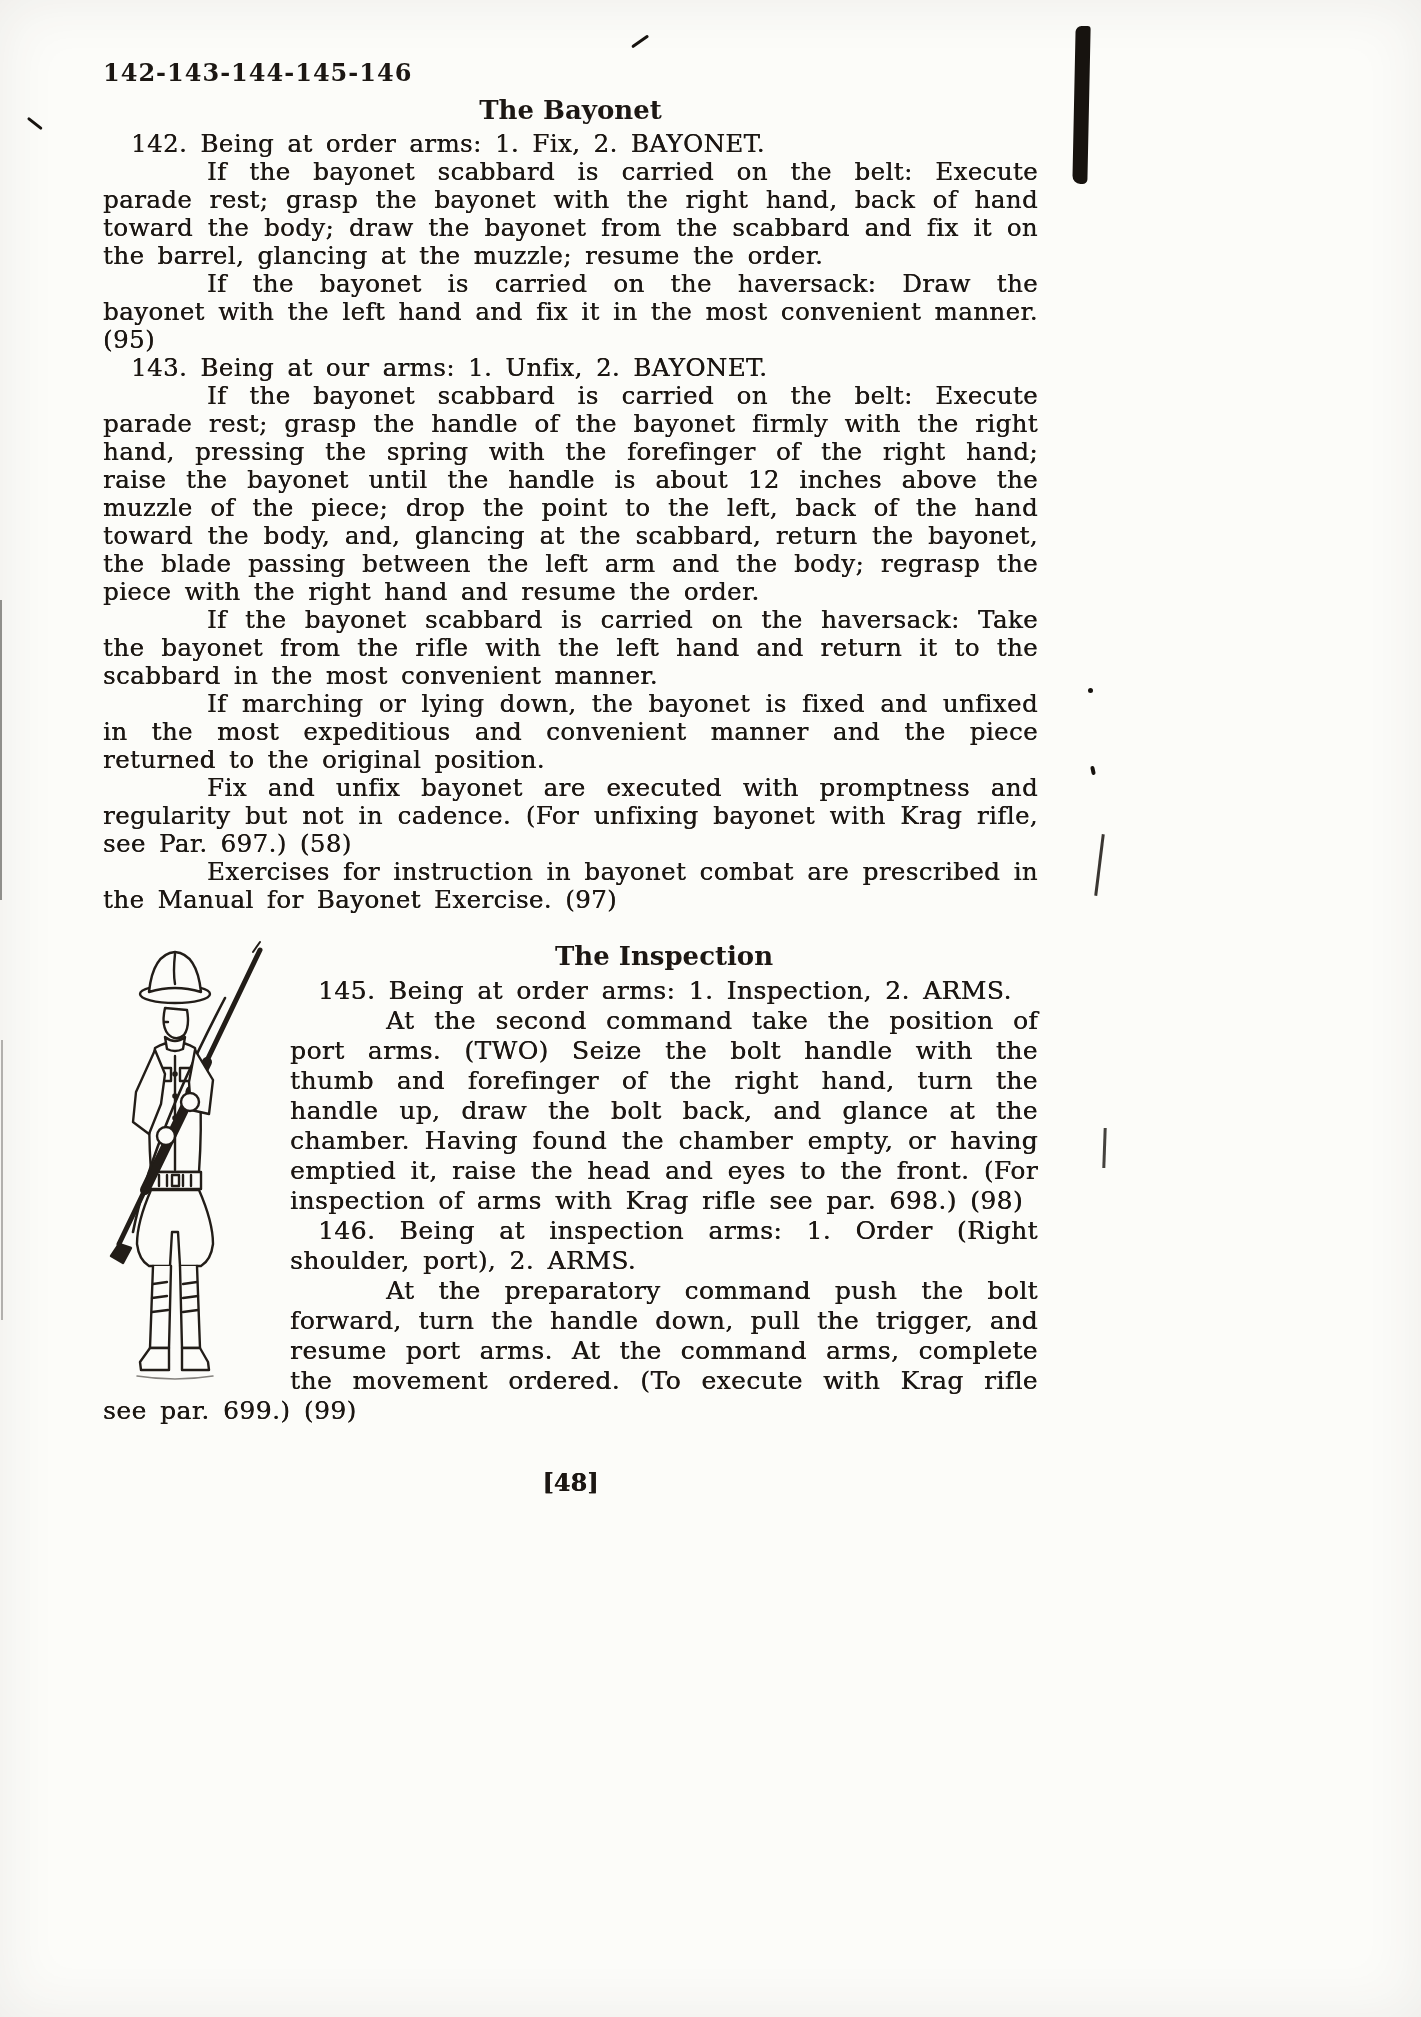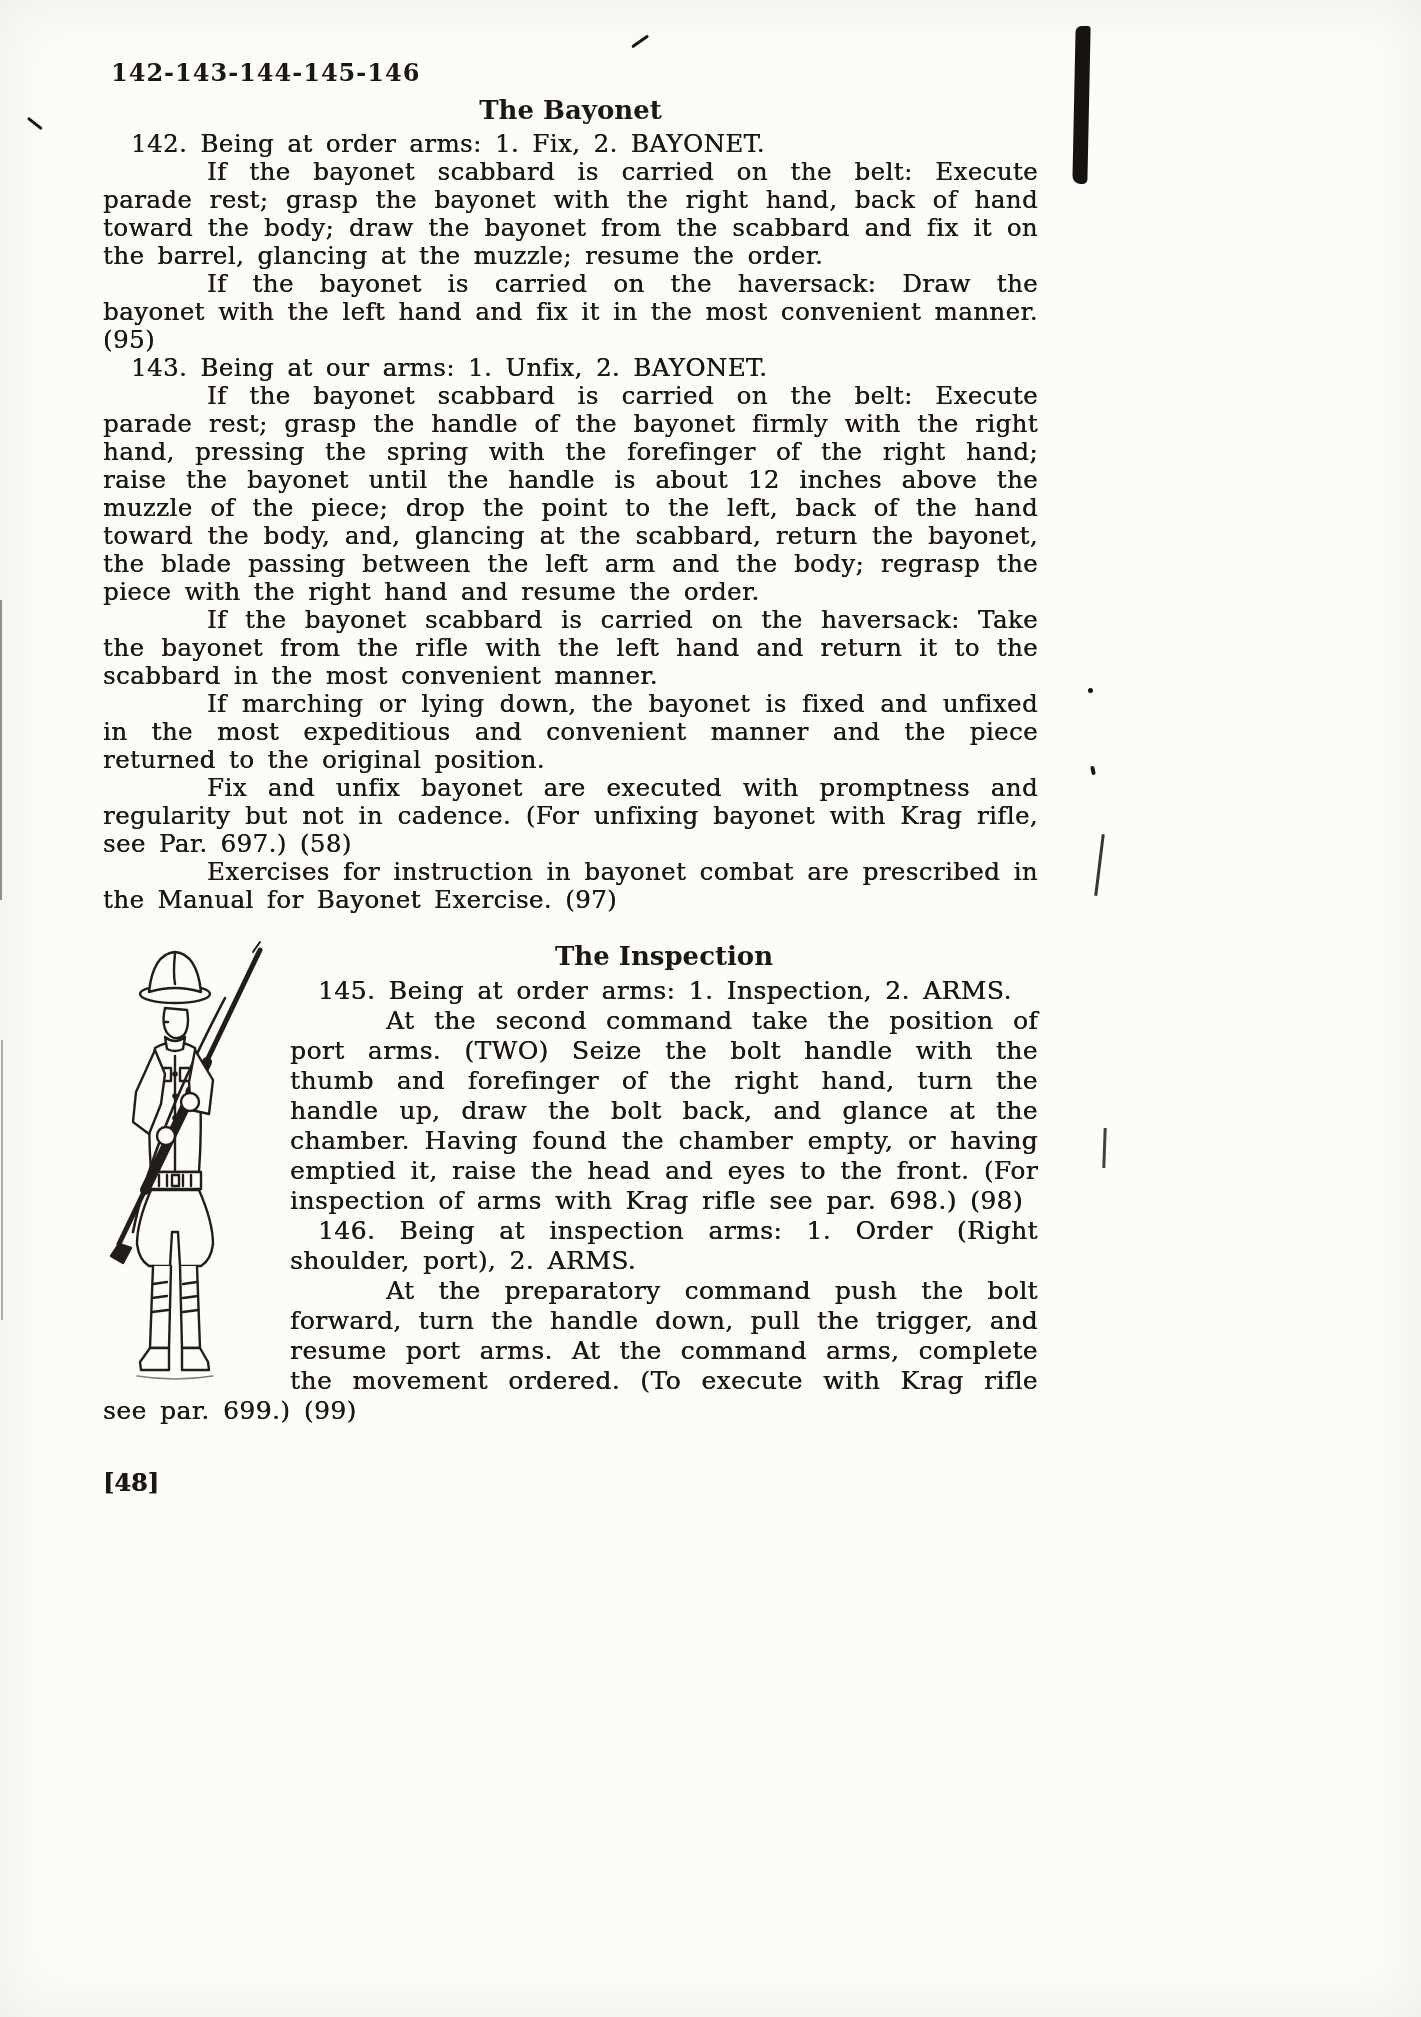--- a/index.html
+++ b/index.html
@@ -9,21 +9,21 @@
     margin:0 auto;
     background:#fcfcf9;
     color:#1c1713;
     font-family:"DejaVu Serif","Liberation Serif",serif;
     box-sizing:border-box;
     padding:58px 383px 0 103px;
     overflow:hidden;
     box-shadow:inset 0 0 60px rgba(60,55,45,.08);
   }
   .hdr-nums{
-    font-weight:bold;font-size:24px;line-height:30px;letter-spacing:1px;margin-left:8px;
+    font-weight:bold;font-size:24px;line-height:30px;letter-spacing:1px;
   }
   h1.sec-title,h2.sec-title{
     margin:6px 0 4px 0;
     font-size:26px;line-height:32px;font-weight:bold;text-align:center;
   }
   .content p{
     margin:0;
     font-size:24.5px;line-height:28px;
     text-align:justify;
     letter-spacing:.4px;word-spacing:5px;
@@ -36,21 +36,21 @@
   .inspection{margin-top:26px;}
   .inspection p{font-size:25px;line-height:30px;}
   .inspection .body-ind{text-indent:96px;}
   .inspection h2.sec-title{margin-top:0;}
   figure.soldier{
     float:left;margin:-8px 12px 0 0;padding:0;
     width:175px;height:452px;
   }
   .page-footer{
     clear:both;
-    text-align:left;
+    text-align:center;
     font-weight:bold;font-size:24px;line-height:30px;
     margin-top:42px;
     text-shadow:.3px 0 0 currentColor;
   }
   
   .art{position:absolute;background:#17130f;}
   .art-blob{left:1074px;top:26px;width:15px;height:158px;border-radius:6px 3px 5px 8px;transform:rotate(1.2deg);}
   .art-tick{left:630px;top:40px;width:20px;height:2.5px;transform:rotate(-35deg);border-radius:2px;}
   .art-backslash{left:26px;top:122px;width:18px;height:2.5px;transform:rotate(38deg);border-radius:2px;}
   .art-hairline{left:1098px;top:834px;width:2.5px;height:62px;transform:rotate(7deg);opacity:.85;}

